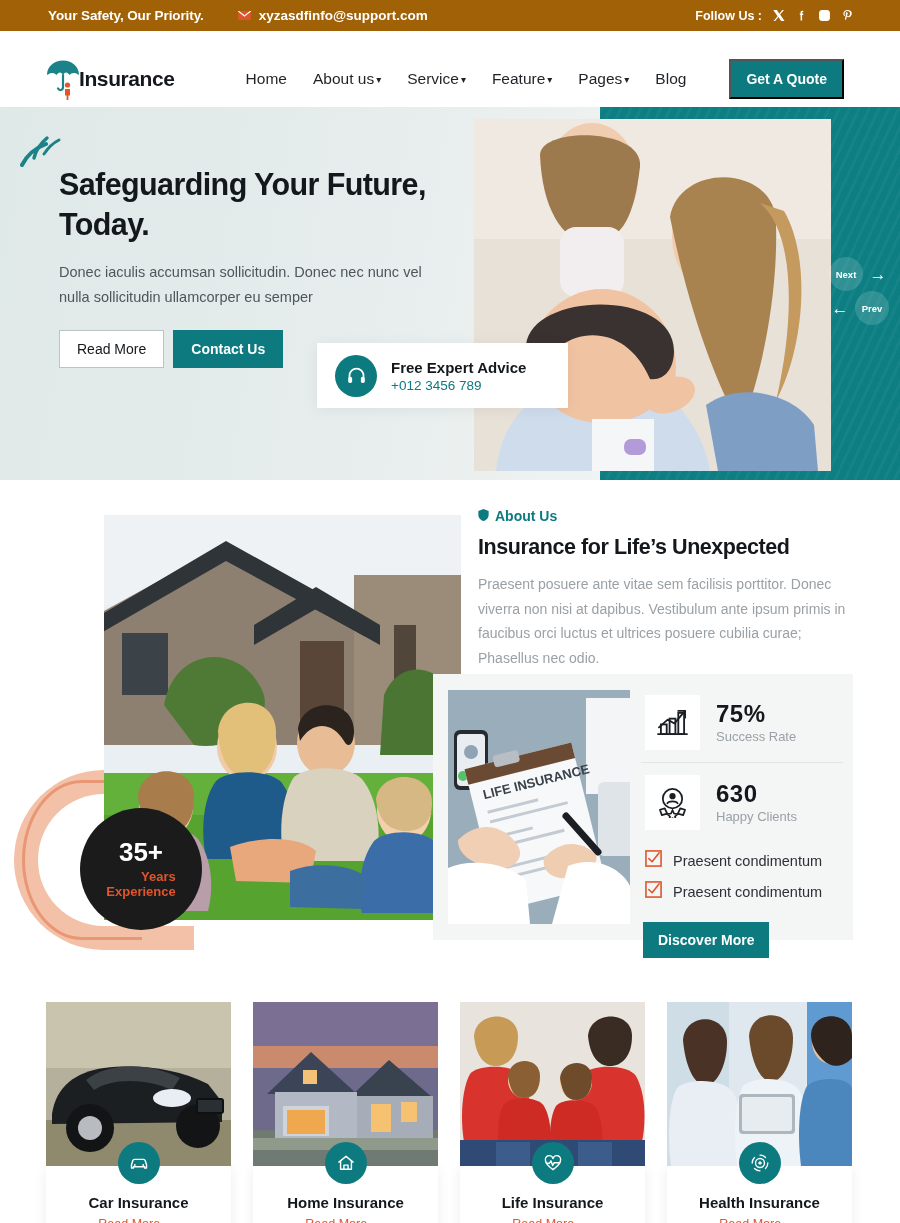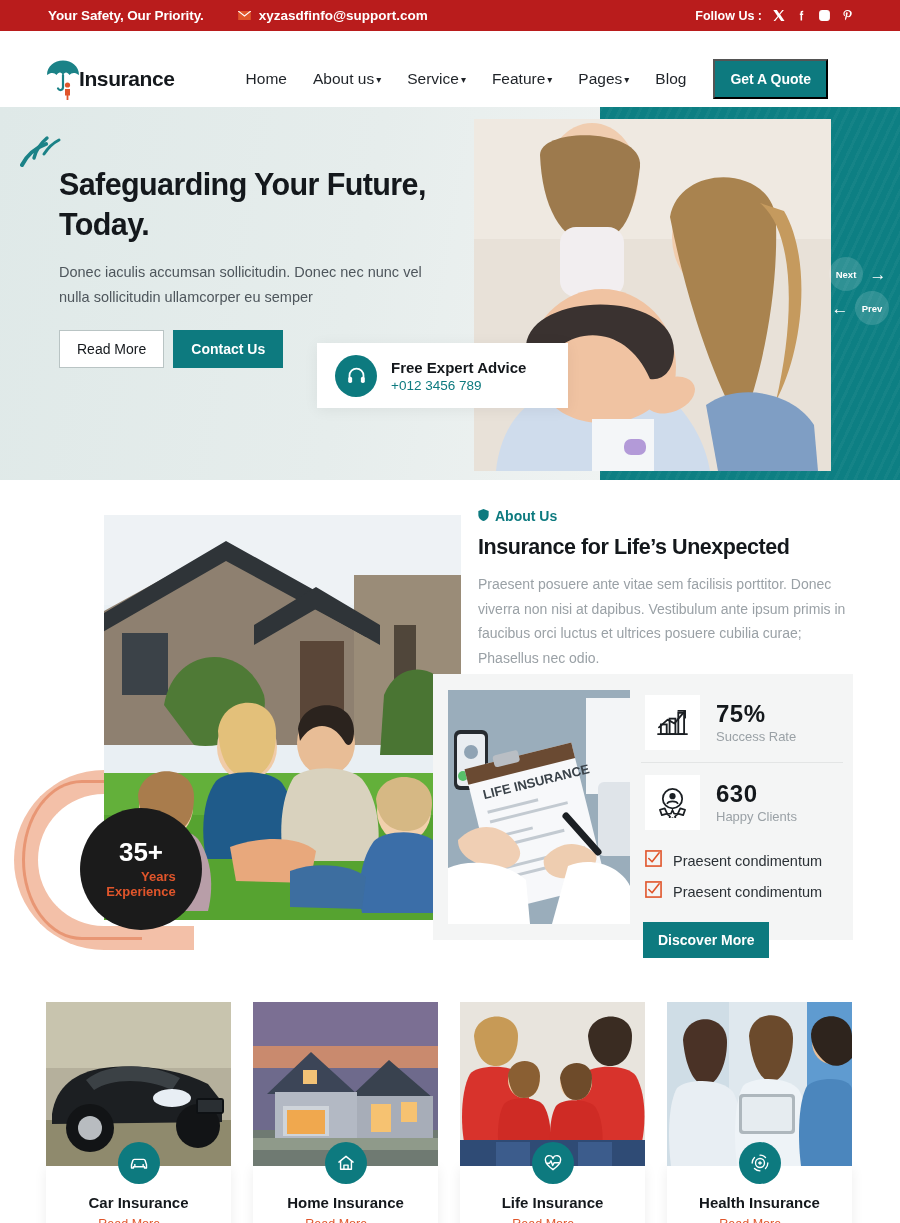--- a/index.html
+++ b/index.html
@@ -9,21 +9,21 @@
     overflow: hidden;
     font-family: "Liberation Sans", sans-serif;
     background: #ffffff;
   }
   .page { position: relative; width: 900px; height: 1223px; }
 
   
   .topbar {
     position: absolute; top: 0; left: 0;
     width: 900px; height: 31px;
-    background: #b91c1c;
+    background: #a16207;
     display: flex; align-items: center;
     color: #ffffff;
   }
   .topbar-tagline {
     margin-left: 48px;
     font-size: 13.5px; font-weight: 700;
     letter-spacing: -0.1px;
     color: #ffffff;
   }
   .topbar-mail {
@@ -58,21 +58,21 @@
     margin-left: 58px;
     display: flex; align-items: center; gap: 0px;
   }
   .nav-item {
     font-size: 15.5px; color: #1f2328; font-weight: 400;
     padding: 0 13px; display: flex; align-items: center; gap: 2px;
     white-space: nowrap; cursor: pointer;
   }
   .caret { font-size: 10px; line-height: 1; position: relative; top: 1px; }
   .quote-btn {
-    margin-left: 14px;
+    margin-left: 30px;
     background: #0d7a7f; color: #ffffff;
     font-size: 14px; font-weight: 700;
     padding: 10px 15px; cursor: pointer;
     white-space: nowrap;
   }
 
   
   .hero {
     position: absolute; top: 107px; left: 0;
     width: 900px; height: 373px;

